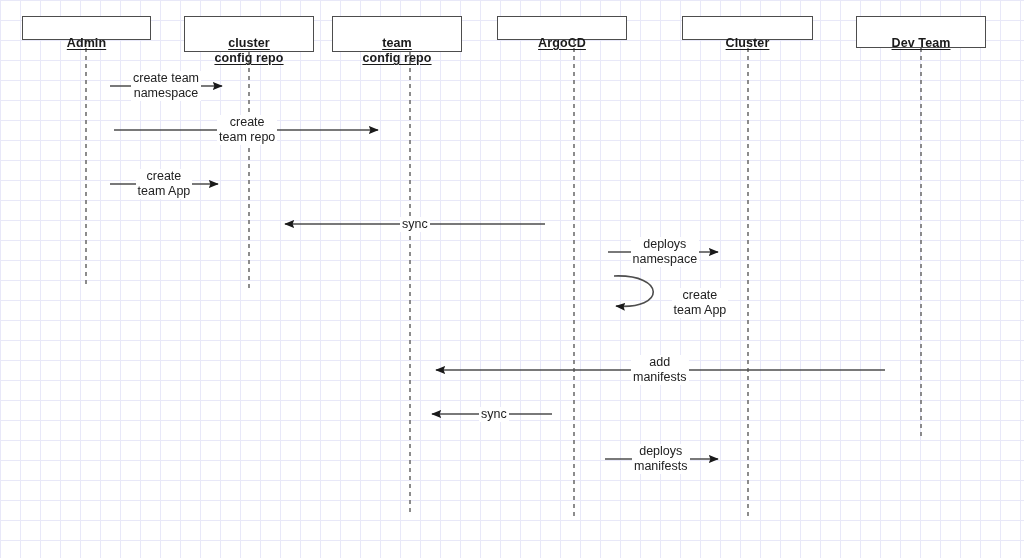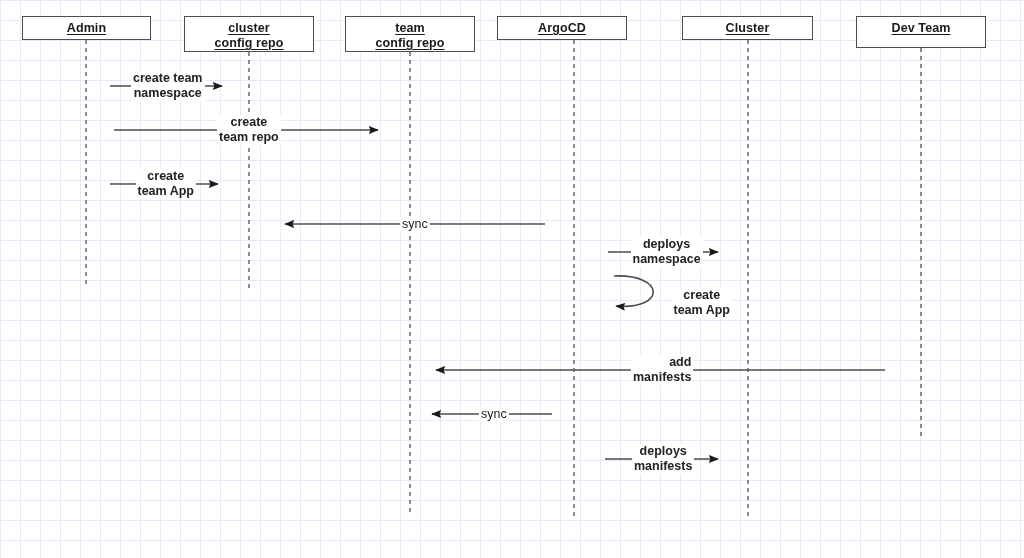--- a/index.html
+++ b/index.html
@@ -37,39 +37,39 @@
   .participant-box {
     position: absolute;
     box-sizing: border-box;
     border: 1.6px solid #4d4d4d;
     background: #ffffff;
     text-align: center;
     font-size: 12.5px;
     font-weight: bold;
     color: #1a1a1a;
     line-height: 15px;
-    padding-top: 4px;
+    padding-top: 19px;
     letter-spacing: 0.1px;
   }
   .participant-box .pline {
     display: block;
     text-decoration: underline;
     text-underline-offset: 1.5px;
   }
   .msg-label {
     position: absolute;
     text-align: center;
     font-size: 12.5px;
     color: #222222;
     line-height: 15px;
     background: #ffffff;
     padding: 0 2px;
     white-space: nowrap;
   }
-  .msg-label.two-line { line-height: 15px; font-weight: bold; }
+  .msg-label.two-line { line-height: 15px; }
 </style>
 </head>
 <body>
 
 <div id="canvas">
 
   <svg id="svg-layer" viewBox="0 0 1024 558" xmlns="http://www.w3.org/2000/svg">
     <defs>
       <marker id="arrowR" markerWidth="10" markerHeight="8" refX="9.2" refY="4" orient="auto" markerUnits="userSpaceOnUse">
         <path d="M0,0 L10,4 L0,8 L1.6,4 z" fill="#1a1a1a"></path>
@@ -100,21 +100,21 @@
   </svg>
 
   <div id="participant-layer">
       <div class="participant-box" style="left: 22px; top: 16px; width: 129px; height: 24px;">
         <span class="pline">Admin</span>
       </div>
       <div class="participant-box" style="left: 184px; top: 16px; width: 130px; height: 36px;">
         <span class="pline">cluster</span>
         <span class="pline">config repo</span>
       </div>
-      <div class="participant-box" style="left: 345px; top: 16px; width: 130px; height: 36px;">
+      <div class="participant-box" style="left: 332px; top: 16px; width: 130px; height: 36px;">
         <span class="pline">team</span>
         <span class="pline">config repo</span>
       </div>
       <div class="participant-box" style="left: 497px; top: 16px; width: 130px; height: 24px;">
         <span class="pline">ArgoCD</span>
       </div>
       <div class="participant-box" style="left: 682px; top: 16px; width: 131px; height: 24px;">
         <span class="pline">Cluster</span>
       </div>
       <div class="participant-box" style="left: 856px; top: 16px; width: 130px; height: 32px;">
@@ -138,21 +138,21 @@
         <div>sync</div>
       </div>
       <div class="msg-label two-line" style="top: 237px; left: 630.5px;">
         <div>deploys</div>
         <div>namespace</div>
       </div>
       <div class="msg-label two-line" style="top: 288px; left: 671.5px;">
         <div>create</div>
         <div>team App</div>
       </div>
-      <div class="msg-label two-line" style="top: 355px; left: 631px; text-align: right;">
+      <div class="msg-label two-line" style="top: 355px; left: 631px;">
         <div>add</div>
         <div>manifests</div>
       </div>
       <div class="msg-label" style="top: 407px; left: 479px;">
         <div>sync</div>
       </div>
       <div class="msg-label two-line" style="top: 444px; left: 632px;">
         <div>deploys</div>
         <div>manifests</div>
       </div>

